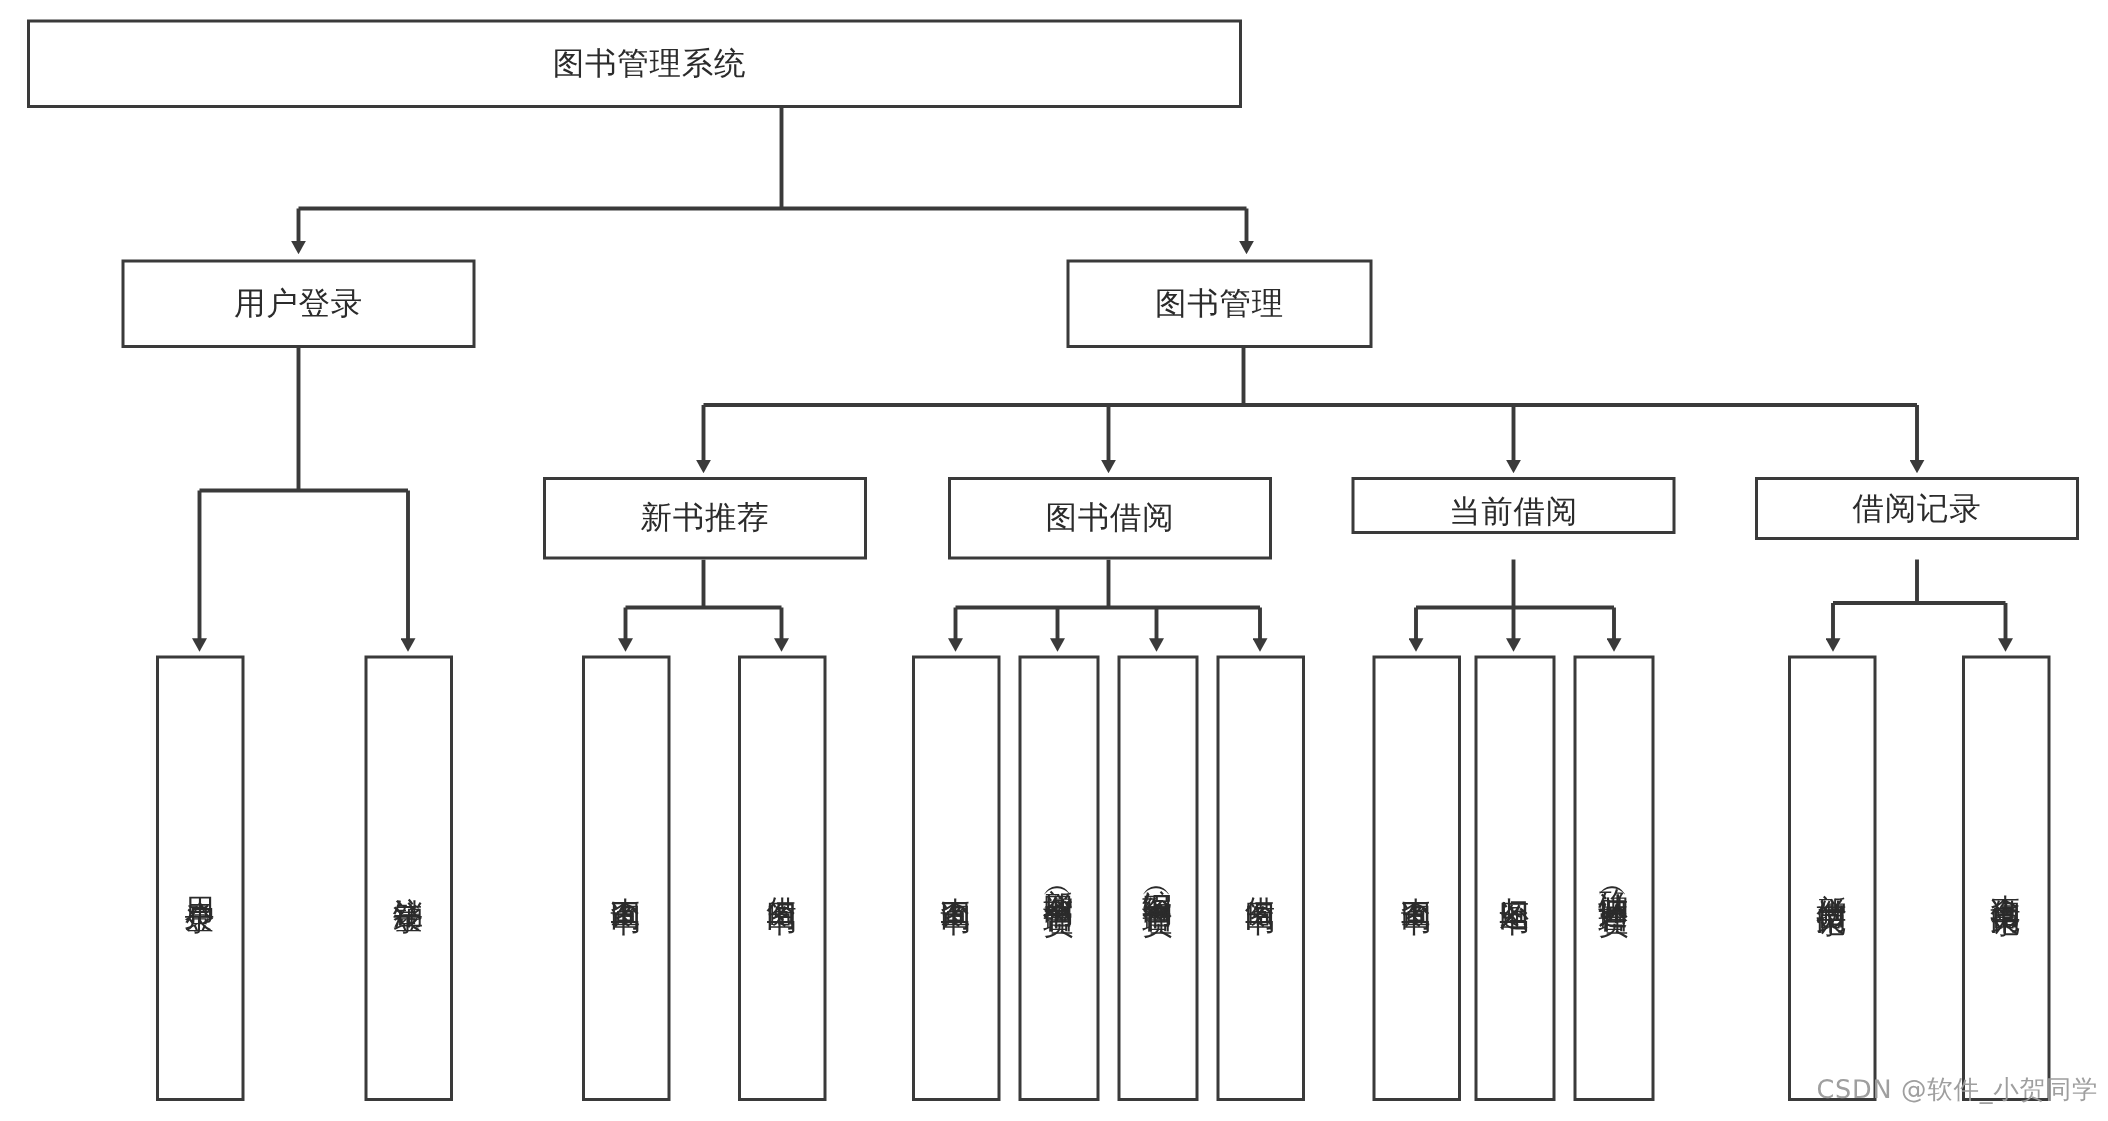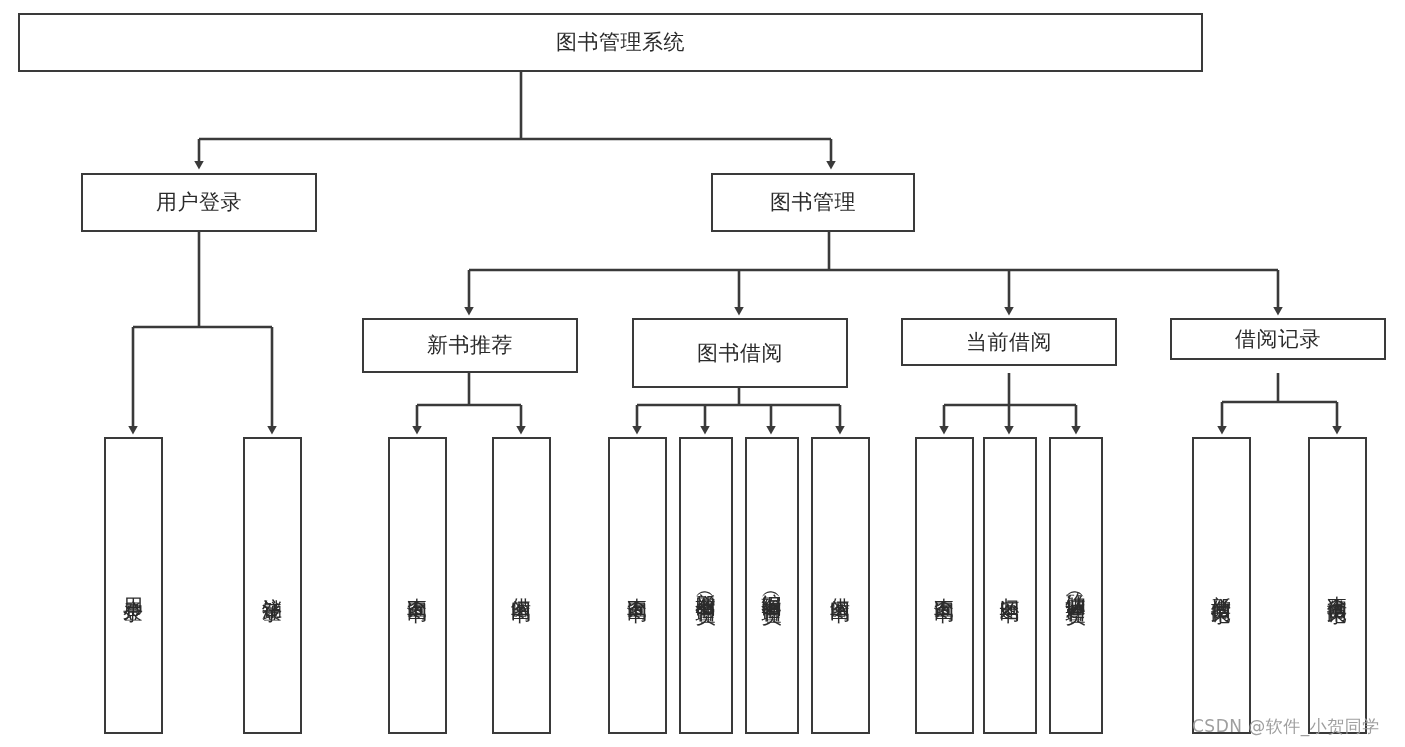--- a/index.html
+++ b/index.html
@@ -57,20 +57,21 @@
     line-height: 1.1;
     white-space: nowrap;
   }
   .watermark {
     position: absolute;
     color: #9a9a9a;
     font-size: 17px;
     letter-spacing: 0.5px;
     white-space: nowrap;
     opacity: 0.95;
+    padding-left: 19px;
   }
 </style>
 </head>
 <body>
 
 <div id="canvas">
 
   <svg class="wires" viewBox="0 0 1405 747">
     <defs>
       <marker id="arrowhead" markerWidth="9" markerHeight="10" refX="1.5" refY="5" orient="auto" markerUnits="userSpaceOnUse">
@@ -128,38 +129,38 @@
     </g>
 
     <g stroke="#3a3a3a" stroke-width="2.6" fill="none">
       <path d="M1278,373 L1278,402"></path>
       <path d="M1222,402 L1337,402"></path>
       <path d="M1222,402 L1222,427" marker-end="url(#arrowhead)"></path>
       <path d="M1337,402 L1337,427" marker-end="url(#arrowhead)"></path>
     </g>
   </svg>
 
-  <div class="node h" style="left:18px; top:13px; width:1185px; height:59px;padding-left:20px;">
+  <div class="node h" style="left:18px; top:13px; width:810px; height:59px;padding-left:20px;">
     <span class="label">图书管理系统</span>
   </div>
 
   <div class="node h" style="left:81px; top:173px; width:236px; height:59px;">
     <span class="label">用户登录</span>
   </div>
   <div class="node h" style="left:711px; top:173px; width:204px; height:59px;">
     <span class="label">图书管理</span>
   </div>
 
   <div class="node h" style="left:362px; top:318px; width:216px; height:55px;">
     <span class="label">新书推荐</span>
   </div>
-  <div class="node h" style="left:632px; top:318px; width:216px; height:70px;">
+  <div class="node h" style="left:632px; top:318px; width:216px; height:55px;">
     <span class="label">图书借阅</span>
   </div>
-  <div class="node h" style="left:901px; top:318px; width:216px; height:48px;">
+  <div class="node h" style="left:901px; top:318px; width:216px; height:38px;align-items:flex-end;">
     <span class="label">当前借阅</span>
   </div>
   <div class="node h" style="left:1170px; top:318px; width:216px; height:42px;">
     <span class="label">借阅记录</span>
   </div>
 
   <div class="node v" style="left:104px; top:437px; width:59px; height:297px;">
     <span class="label">用户登录</span>
   </div>
   <div class="node v" style="left:243px; top:437px; width:59px; height:297px;">

